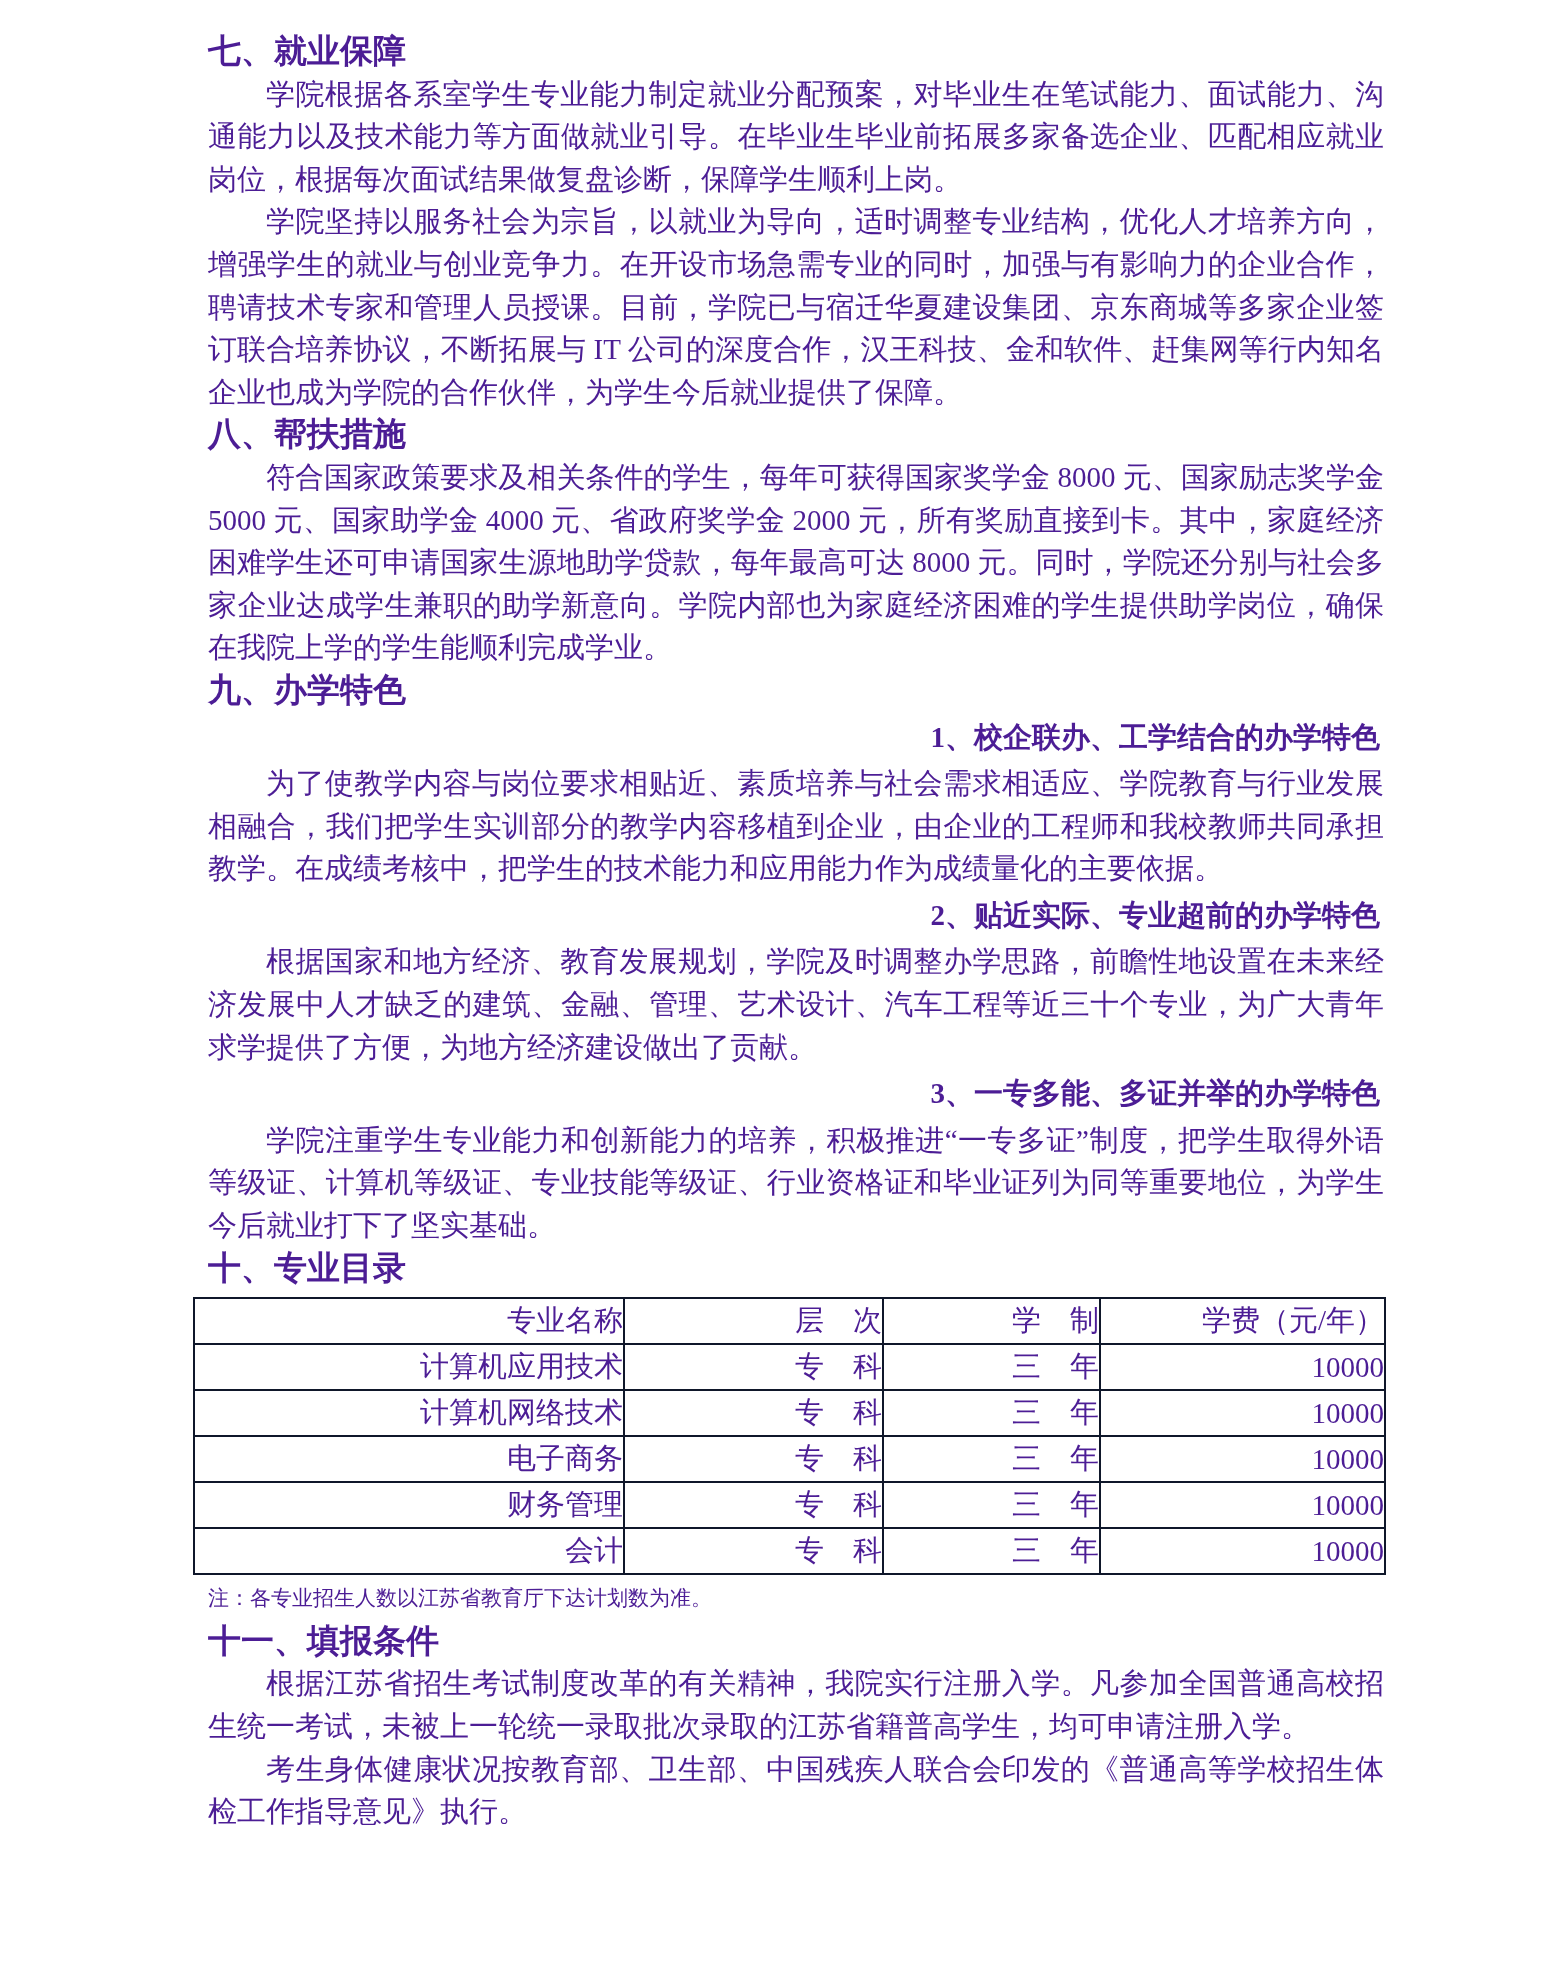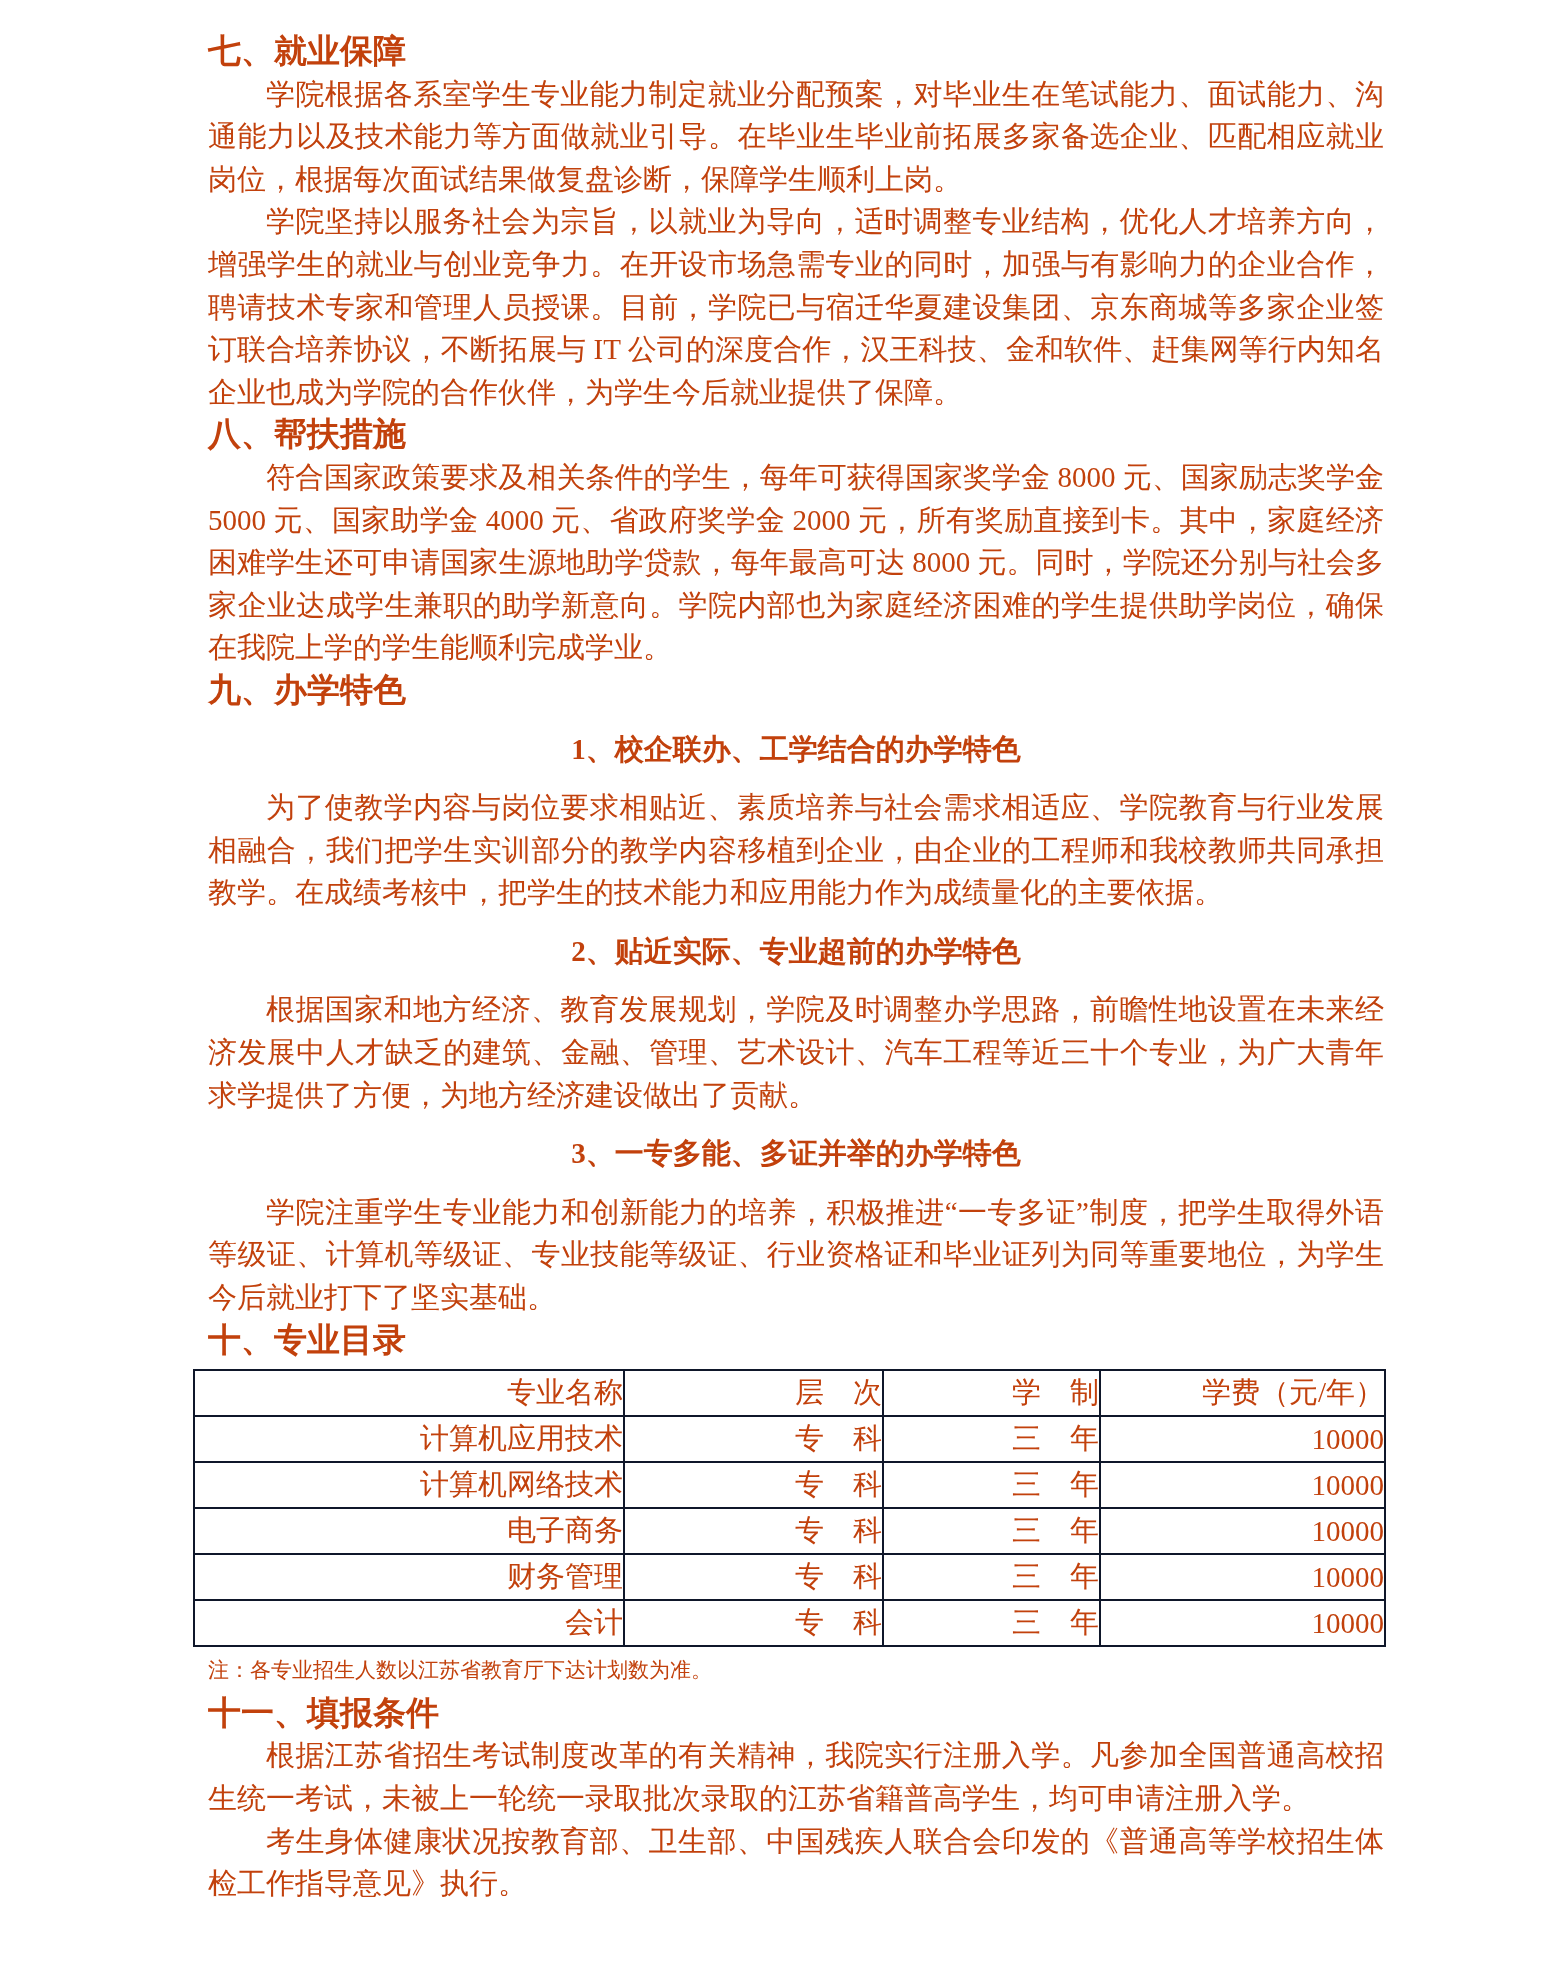--- a/index.html
+++ b/index.html
@@ -7,37 +7,37 @@
     padding: 0;
     background: #ffffff;
   }
   .page {
     position: relative;
     width: 1557px;
     height: 1962px;
     box-sizing: border-box;
     padding: 30px 173px 0 208px;
     background: #ffffff;
-    color: #c2410c;
+    color: #4c1d95;
     font-family: "Liberation Serif", "DejaVu Serif", serif;
     overflow: hidden;
   }
   .sec-heading {
     margin: 0;
     font-size: 33px;
     font-weight: bold;
     line-height: 42.6px;
     text-align: left;
   }
   .sub-heading {
-    margin: 16px;
+    margin: 4px;
     font-size: 29px;
     font-weight: bold;
     line-height: 42.6px;
-    text-align: center;
+    text-align: right;
   }
   .body-para {
     margin: 0;
     font-size: 29px;
     font-weight: normal;
     line-height: 42.6px;
     text-align: justify;
     text-indent: 2em;
   }
   table.majors {

